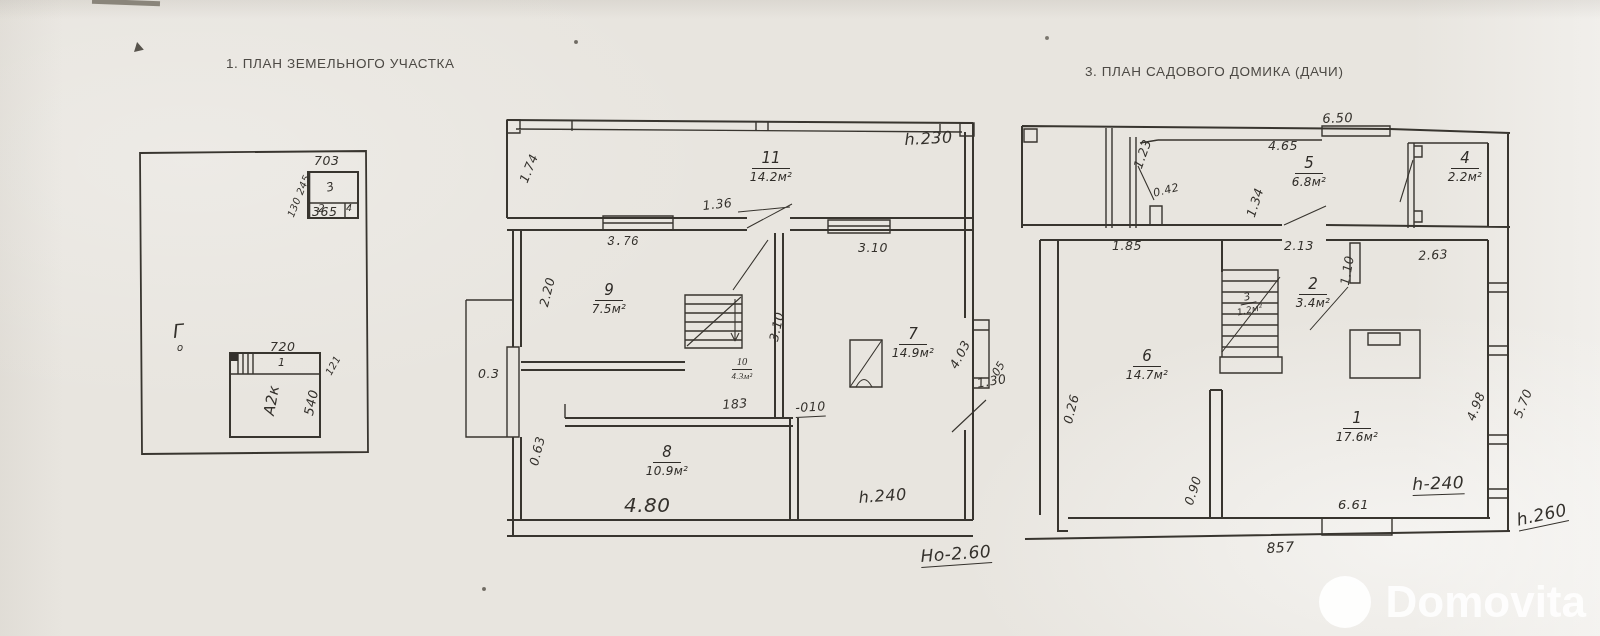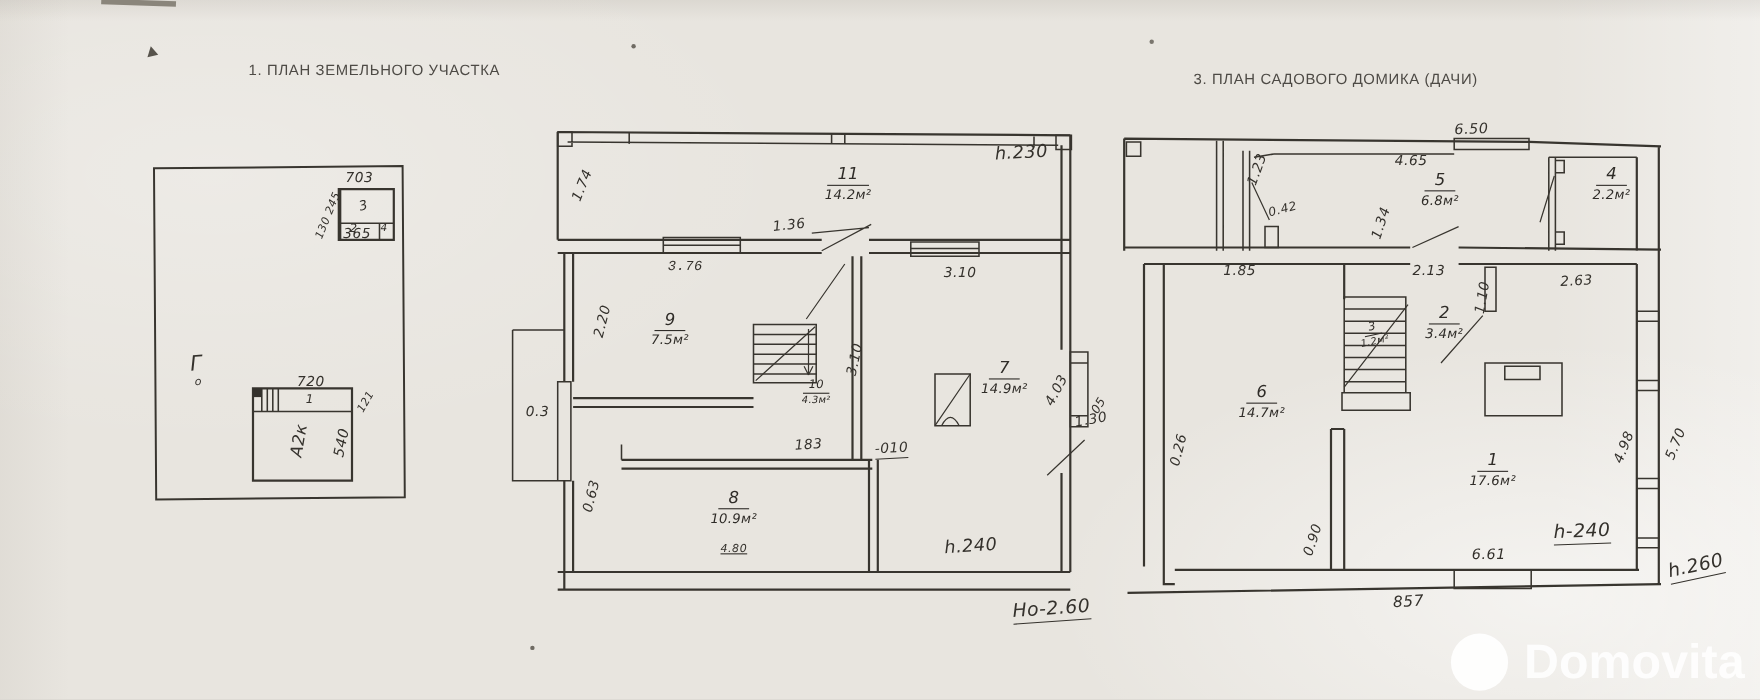--- a/index.html
+++ b/index.html
@@ -164,26 +164,26 @@
       <span class="lbl" style="left: 538px; top: 305px; transform: rotate(-76deg);">2.20</span>
       <span class="lbl" style="left: 858px; top: 242px;">3.10</span>
       <span class="lbl" style="left: 768px; top: 340px; transform: rotate(-78deg);">3.10</span>
       <span class="lbl" style="left: 948px; top: 365px; transform: rotate(-62deg);">4.03</span>
       <span class="lbl" style="left: 478px; top: 368px;">0.3</span>
       <span class="lbl" style="left: 528px; top: 464px; transform: rotate(-76deg);">0.63</span>
       <span class="lbl" style="left: 722px; top: 399px; transform: rotate(-4deg);">183</span>
       <span class="lbl ul" style="left: 795px; top: 402px; transform: rotate(-3deg);">-010</span>
       <span class="lbl" style="left: 990px; top: 372px; font-size: 11px; transform: rotate(-58deg);">05</span>
       <span class="lbl" style="left: 976px; top: 378px; transform: rotate(-10deg);">1.30</span>
-      <span class="lbl" style="left: 655px; top: 495px; font-size: 10px; text-decoration: underline;">4.80</span>
+      <span class="lbl" style="left: 624px; top: 495px; font-size: 20px;">4.80</span>
       <span class="lbl" style="left: 858px; top: 490px; font-size: 16px; transform: rotate(-4deg);">h.240</span>
       <span class="lbl ul" style="left: 920px; top: 548px; font-size: 17px; transform: rotate(-4deg);">Но-2.60</span>
       <div class="room-frac" style="left: 744px; top: 138px; margin-top: 12px;"><span class="num">11</span><span class="area">14.2м²</span></div>
       <div class="room-frac" style="left: 582px; top: 282px;"><span class="num">9</span><span class="area">7.5м²</span></div>
-      <div class="room-frac small" style="left: 722px; top: 340px;"><span class="num">10</span><span class="area">4.3м²</span></div>
+      <div class="room-frac small" style="left: 722px; top: 352px; font-family: Liberation Serif, serif;"><span class="num">10</span><span class="area">4.3м²</span></div>
       <div class="room-frac" style="left: 886px; top: 326px;"><span class="num">7</span><span class="area">14.9м²</span></div>
       <div class="room-frac" style="left: 640px; top: 444px;"><span class="num">8</span><span class="area">10.9м²</span></div>
       <span class="lbl" style="left: 1322px; top: 112px; font-size: 13px; transform: rotate(-2deg);">6.50</span>
       <span class="lbl" style="left: 1268px; top: 140px; font-style: italic;">4.65</span>
       <span class="lbl" style="left: 1132px; top: 166px; transform: rotate(-70deg);">1.23</span>
       <span class="lbl" style="left: 1152px; top: 188px; font-size: 11px; transform: rotate(-14deg);">0.42</span>
       <span class="lbl" style="left: 1245px; top: 215px; transform: rotate(-72deg);">1.34</span>
       <span class="lbl" style="left: 1112px; top: 240px;">1.85</span>
       <span class="lbl" style="left: 1284px; top: 240px;">2.13</span>
       <span class="lbl" style="left: 1418px; top: 250px; transform: rotate(-3deg);">2.63</span>

